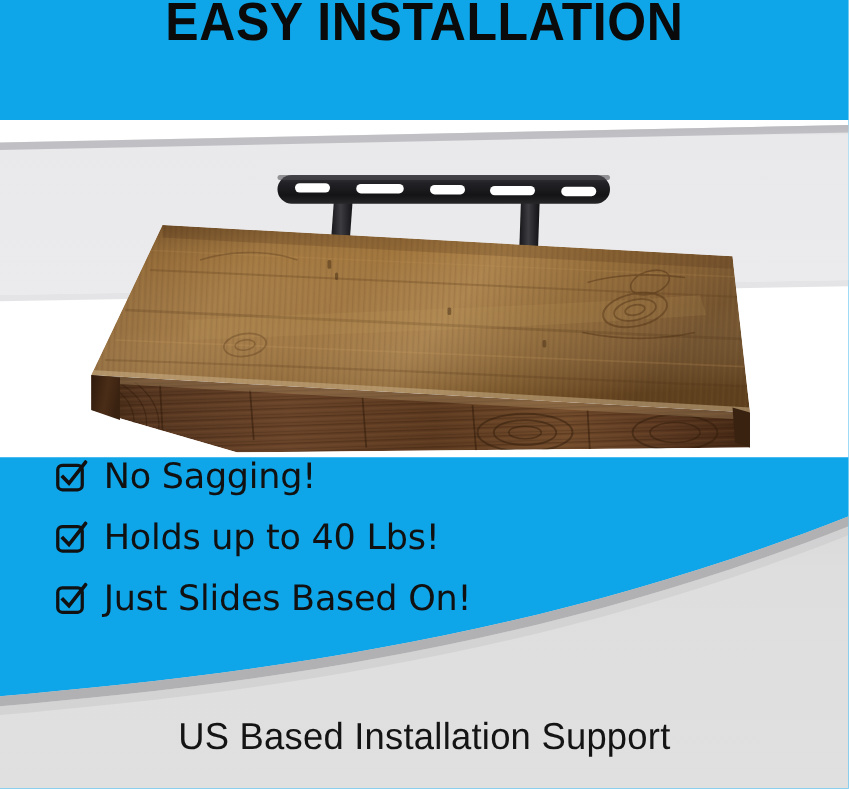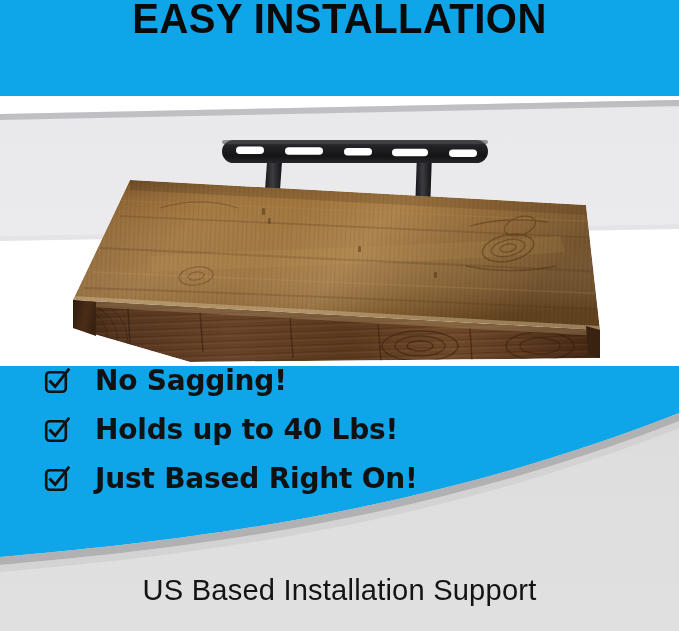--- a/index.html
+++ b/index.html
@@ -62,26 +62,25 @@
     width: 26px;
     height: 26px;
     flex: 0 0 26px;
     margin-right: 13px;
     position: relative;
   }
   .check-box svg { display: block; }
   .check-label {
     font-family: "DejaVu Sans", "Liberation Sans", sans-serif;
     font-size: 28px;
-    font-weight: 700;
+    font-weight: 400;
     color: #111111;
     letter-spacing: -0.2px;
     white-space: nowrap;
     line-height: 1;
-    margin-left: 12px;
   }
 
   
   .footer-band {
     position: absolute;
     left: 0;
     top: 395px;
     width: 679px;
     height: 236px;
     overflow: hidden;
@@ -313,21 +312,21 @@
       <span class="check-label">Holds up to 40 Lbs!</span>
     </div>
 
     <div class="check-row">
       <span class="check-box">
         <svg width="26" height="26" viewBox="0 0 26 26" xmlns="http://www.w3.org/2000/svg">
           <rect x="2.2" y="4.2" width="19.6" height="19.6" rx="3.6" fill="none" stroke="#111111" stroke-width="2.6"></rect>
           <path d="M 6.4 13.6 L 11.2 18.6 L 24.4 1.8" fill="none" stroke="#111111" stroke-width="2.9" stroke-linecap="square" stroke-linejoin="miter"></path>
         </svg>
       </span>
-      <span class="check-label">Just Based Right On!</span>
+      <span class="check-label">Just Slides Based On!</span>
     </div>
 
   </div>
 
   <div class="footer-band">
     <svg width="679" height="236" viewBox="0 0 679 236" xmlns="http://www.w3.org/2000/svg">
       <defs>
         <linearGradient id="bandGrad" x1="0" y1="0" x2="0" y2="1">
           <stop offset="0%" stop-color="#d9d9da"></stop>
           <stop offset="20%" stop-color="#dedede"></stop>

